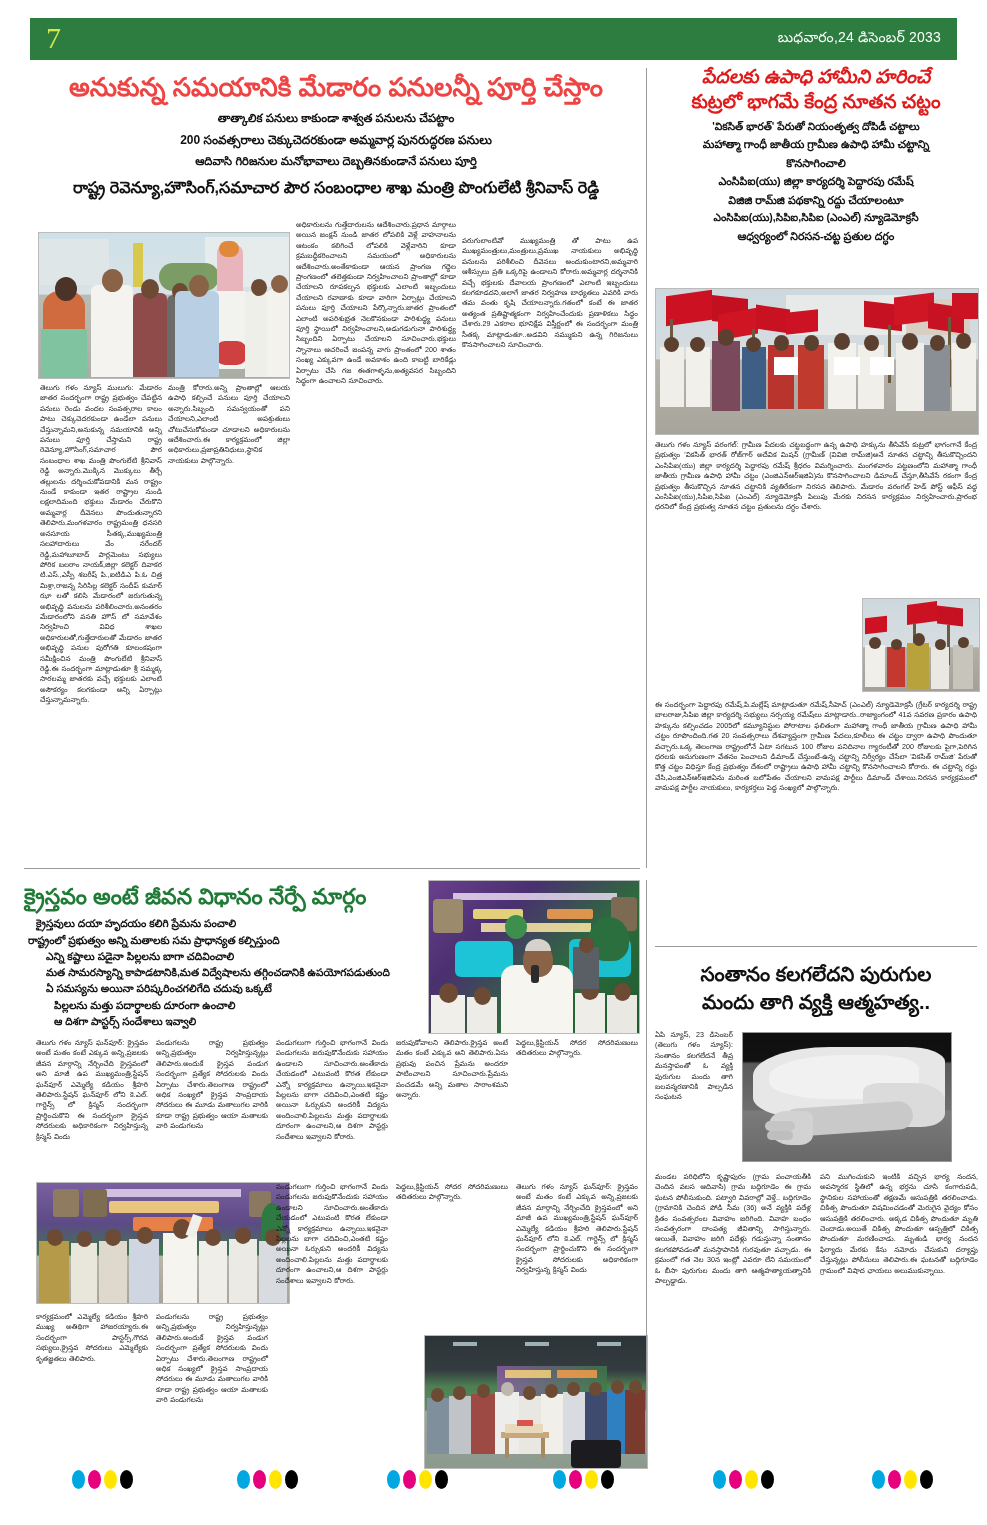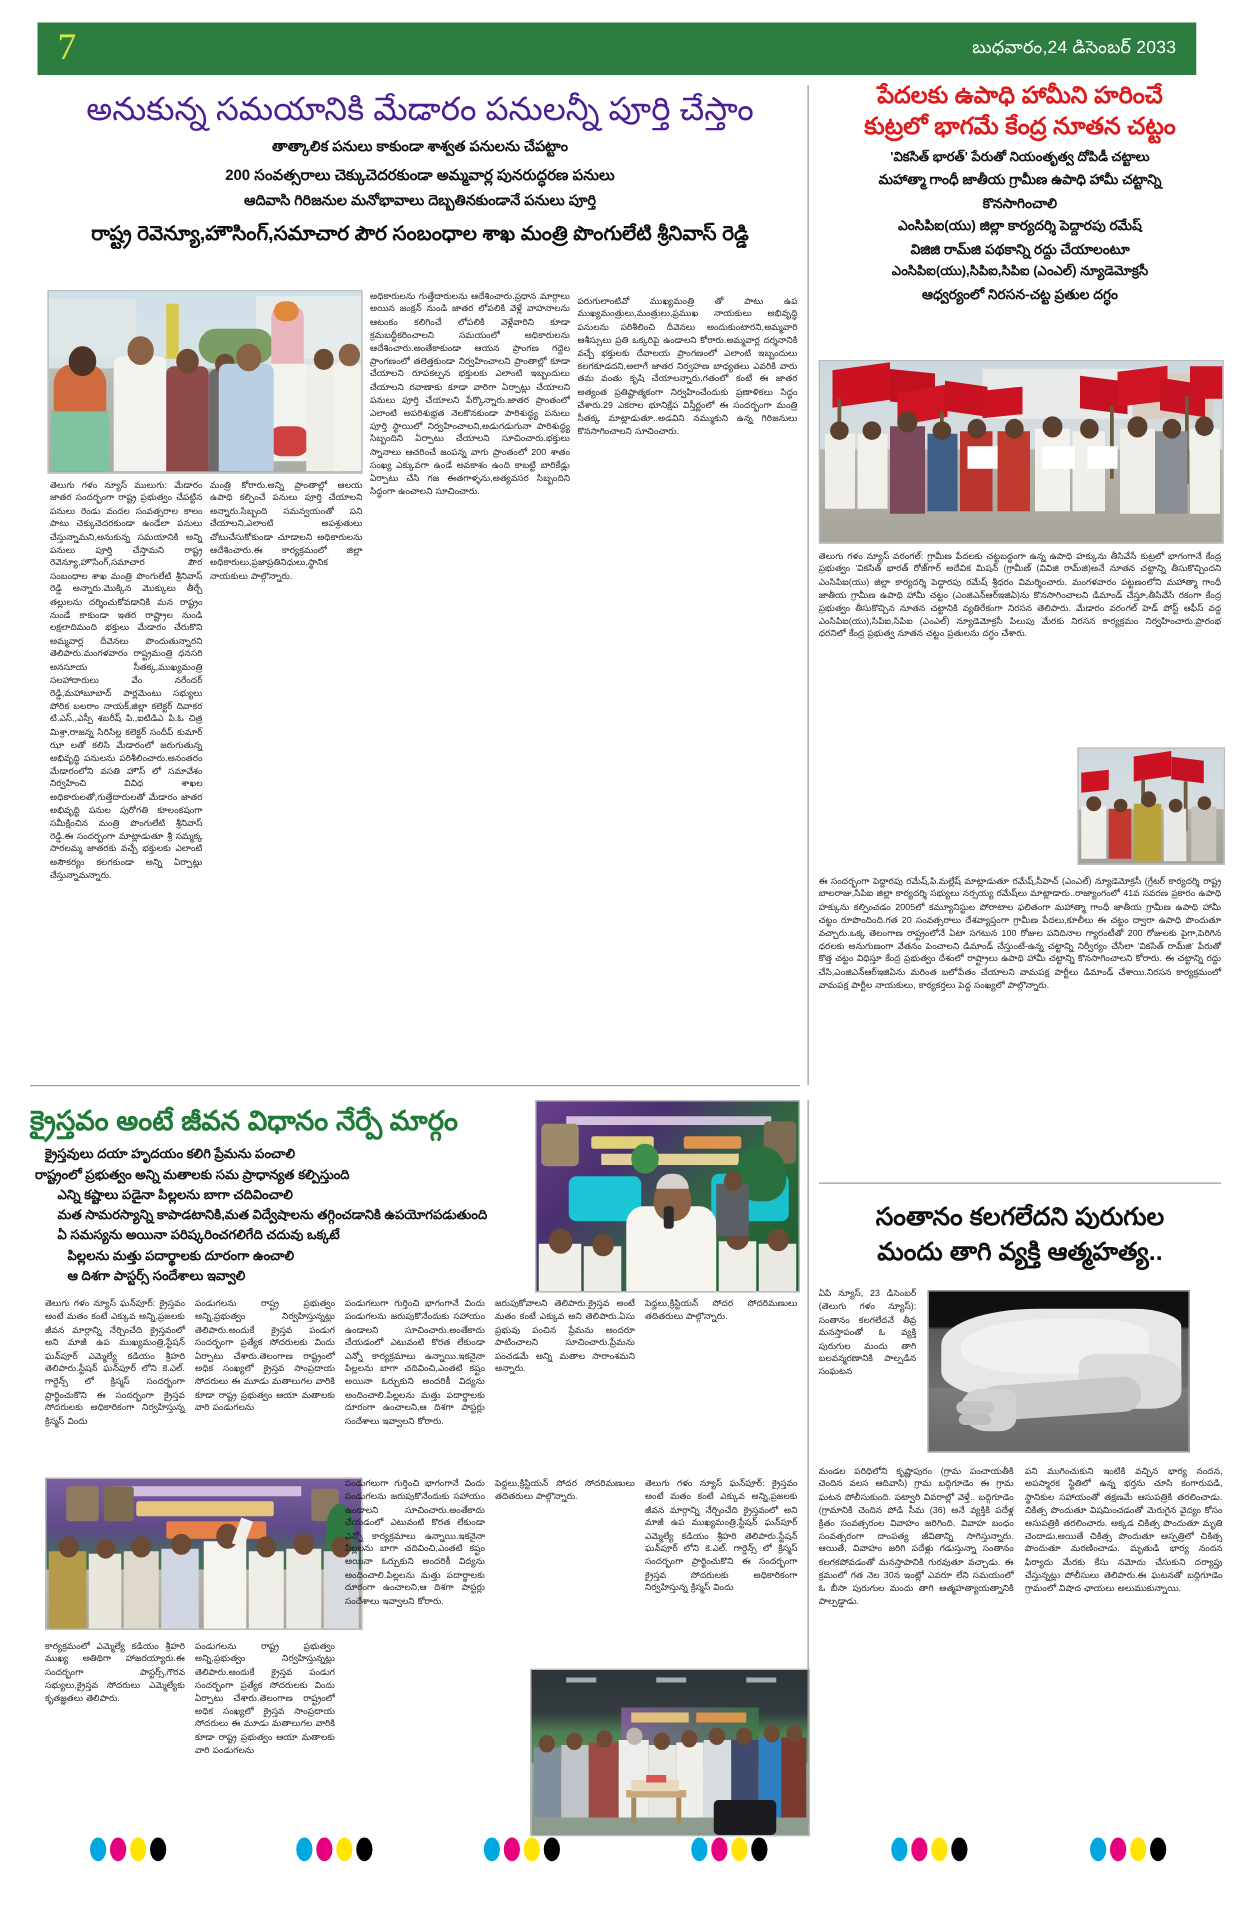--- a/index.html
+++ b/index.html
@@ -25,21 +25,21 @@
     margin-top:-3px;
   }
   .masthead-date{
     font-size:14px;color:#ffffff;letter-spacing:.2px;
   }
 
   
   .tel{font-family:"Liberation Sans","DejaVu Sans",sans-serif;}
 
   .hl-red{
-    color:#4c1d95;font-weight:normal;text-align:center;line-height:1.18;
+    color:#ef4444;font-weight:bold;text-align:center;line-height:1.18;
   }
   .hl-red2{
     color:#e01b1b;font-weight:bold;text-align:center;line-height:1.2;
   }
   .hl-green{
     color:#1f7a35;font-weight:bold;line-height:1.2;
   }
   .hl-black{
     color:#111;font-weight:bold;text-align:center;line-height:1.25;
   }
@@ -92,21 +92,21 @@
 
   <div class="col" style="left:24px;top:72px;width:624px;">
     <div class="hl-red tel" style="font-size:26px;">అనుకున్న సమయానికి మేడారం పనులన్నీ పూర్తి చేస్తాం</div>
     <div class="sub tel" style="font-size:11.5px;margin-top:7px;">తాత్కాలిక పనులు కాకుండా శాశ్వత పనులను చేపట్టాం</div>
     <div class="sub tel" style="font-size:12px;margin-top:4px;">200 సంవత్సరాలు చెక్కుచెదరకుండా అమ్మవార్ల పునరుద్ధరణ పనులు</div>
     <div class="sub tel" style="font-size:11.5px;margin-top:4px;">ఆదివాసి గిరిజనుల మనోభావాలు దెబ్బతినకుండానే పనులు పూర్తి</div>
     <div class="sub tel" style="font-size:16px;margin-top:6px;">రాష్ట్ర రెవెన్యూ,హౌసింగ్,సమాచార పౌర సంబంధాల శాఖ మంత్రి పొంగులేటి శ్రీనివాస్ రెడ్డి</div>
   </div>
 
   <div class="col" style="left:655px;top:66px;width:322px;">
-    <div class="hl-red2 tel" style="font-size:19px;">పేదలకు ఉపాధి హామీని హరించే</div>
+    <div class="hl-red2 tel" style="font-size:19px;font-style:italic;">పేదలకు ఉపాధి హామీని హరించే</div>
     <div class="hl-red2 tel" style="font-size:19px;margin-top:2px;">కుట్రలో భాగమే కేంద్ర నూతన చట్టం</div>
     <div class="sub tel" style="font-size:10.5px;margin-top:5px;">'వికసిత్ భారత్' పేరుతో నియంతృత్వ దోపిడీ చట్టాలు</div>
     <div class="sub tel" style="font-size:11px;margin-top:2px;">మహాత్మా గాంధీ జాతీయ గ్రామీణ ఉపాధి హామీ చట్టాన్ని</div>
     <div class="sub tel" style="font-size:11px;margin-top:2px;">కొనసాగించాలి</div>
     <div class="sub tel" style="font-size:11px;margin-top:2px;">ఎంసిపిఐ(యు) జిల్లా కార్యదర్శి పెద్దారపు రమేష్</div>
     <div class="sub tel" style="font-size:11px;margin-top:2px;">విజిజి రామ్‌జి పథకాన్ని రద్దు చేయాలంటూ</div>
     <div class="sub tel" style="font-size:10.5px;margin-top:2px;">ఎంసిపిఐ(యు),సిపిఐ,సిపిఐ (ఎంఎల్) న్యూడెమోక్రసీ</div>
     <div class="sub tel" style="font-size:11px;margin-top:2px;">ఆధ్వర్యంలో నిరసన-చట్ట ప్రతుల దగ్ధం</div>
   </div>
 
@@ -140,21 +140,21 @@
     <div class="person" style="left:228px;top:56px;width:22px;height:88px;background:#f3f2ec;"></div>
     <div class="head" style="left:232px;top:42px;width:17px;height:18px;background:#8a6246;"></div>
   </div>
 
   <div class="col" style="left:40px;top:383px;width:122px;">
     <div class="body tel">తెలుగు గళం న్యూస్ ములుగు: మేడారం జాతర సందర్భంగా రాష్ట్ర ప్రభుత్వం చేపట్టిన పనులు రెండు వందల సంవత్సరాల కాలం పాటు చెక్కుచెదరకుండా ఉండేలా పనులు చేస్తున్నామని,అనుకున్న సమయానికి అన్ని పనులు పూర్తి చేస్తామని రాష్ట్ర రెవెన్యూ,హౌసింగ్,సమాచార పౌర సంబంధాల శాఖ మంత్రి పొంగులేటి శ్రీనివాస్ రెడ్డి అన్నారు.మొక్కిన మొక్కులు తీర్చే తల్లులను దర్శించుకోవడానికి మన రాష్ట్రం నుండే కాకుండా ఇతర రాష్ట్రాల నుండి లక్షలాదిమంది భక్తులు మేడారం చేరుకొని అమ్మవార్ల దీవెనలు పొందుతున్నారని తెలిపారు.మంగళవారం రాష్ట్రమంత్రి ధనసరి అనసూయ సీతక్క,ముఖ్యమంత్రి సలహాదారులు వేం నరేందర్ రెడ్డి,మహాబూబాద్ పార్లమెంటు సభ్యులు పోరిక బలరాం నాయక్,జిల్లా కలెక్టర్ దివాకర టి.ఎస్.,ఎస్పీ శబరీష్ పి.,ఐటిడిఎ పి.ఓ చిత్ర మిశ్రా,రాజన్న సిరిసిల్ల కలెక్టర్ సందీప్ కుమార్ ఝా లతో కలిసి మేడారంలో జరుగుతున్న అభివృద్ధి పనులను పరిశీలించారు.అనంతరం మేడారంలోని వసతి హౌస్ లో సమావేశం నిర్వహించి వివిధ శాఖల అధికారులతో,గుత్తేదారులతో మేడారం జాతర అభివృద్ధి పనుల పురోగతి కూలంకషంగా సమీక్షించిన మంత్రి పొంగులేటి శ్రీనివాస్ రెడ్డి.ఈ సందర్భంగా మాట్లాడుతూ శ్రీ సమ్మక్క సారలమ్మ జాతరకు వచ్చే భక్తులకు ఎలాంటి అసౌకర్యం కలగకుండా అన్ని ఏర్పాట్లు చేస్తున్నామన్నారు.</div>
   </div>
   <div class="col" style="left:168px;top:383px;width:122px;">
     <div class="body tel">మంత్రి కోరారు.అన్ని ప్రాంతాల్లో ఆలయ ఉపాధి కల్పించే పనులు పూర్తి చేయాలని అన్నారు.సిబ్బంది సమన్వయంతో పని చేయాలని,ఎలాంటి అపశ్రుతులు చోటుచేసుకోకుండా చూడాలని అధికారులను ఆదేశించారు.ఈ కార్యక్రమంలో జిల్లా అధికారులు,ప్రజాప్రతినిధులు,స్థానిక నాయకులు పాల్గొన్నారు.</div>
   </div>
-  <div class="col" style="left:296px;top:232px;width:160px;">
+  <div class="col" style="left:296px;top:220px;width:160px;">
     <div class="body tel">అధికారులను గుత్తేదారులను ఆదేశించారు.ప్రధాన మార్గాలు అయిన జంక్షన్ నుండి జాతర లోపలికి వెళ్లే వాహనాలను ఆటంకం కలిగించే లోపలికి వెళ్లేవారిని కూడా క్రమబద్ధీకరించాలని సమయంలో అధికారులను ఆదేశించారు.అంతేకాకుండా ఆయన ప్రాంగణ గద్దెల ప్రాంగణంలో తలెత్తకుండా నిర్వహించాలని ప్రాంతాల్లో కూడా చేయాలని రూపకల్పన భక్తులకు ఎలాంటి ఇబ్బందులు చేయాలని రవాణాకు కూడా వారిగా ఏర్పాట్లు చేయాలని పనులు పూర్తి చేయాలని పేర్కొన్నారు.జాతర ప్రాంతంలో ఎలాంటి అపరిశుభ్రత నెలకొనకుండా పారిశుద్ధ్య పనులు పూర్తి స్థాయిలో నిర్వహించాలని,అడుగడుగునా పారిశుద్ధ్య సిబ్బందిని ఏర్పాటు చేయాలని సూచించారు.భక్తులు స్నానాలు ఆచరించే జంపన్న వాగు ప్రాంతంలో 200 శాతం సంఖ్య ఎక్కువగా ఉండే అవకాశం ఉంది కాబట్టి బారికేడ్లు ఏర్పాటు చేసి గజ ఈతగాళ్ళను,అత్యవసర సిబ్బందిని సిద్ధంగా ఉంచాలని సూచించారు.</div>
   </div>
   <div class="col" style="left:462px;top:236px;width:176px;">
     <div class="body tel">పరుగులాంటివో ముఖ్యమంత్రి తో పాటు ఉప ముఖ్యమంత్రులు,మంత్రులు,ప్రముఖ నాయకులు అభివృద్ధి పనులను పరిశీలించి దీవెనలు అందుకుంటారని,అమ్మవారి ఆశీస్సులు ప్రతి ఒక్కరిపై ఉండాలని కోరారు.అమ్మవార్ల దర్శనానికి వచ్చే భక్తులకు దేవాలయ ప్రాంగణంలో ఎలాంటి ఇబ్బందులు కలగకూడదని,అలాగే జాతర నిర్వహణ బాధ్యతలు ఎవరికి వారు తమ వంతు కృషి చేయాలన్నారు.గతంలో కంటే ఈ జాతర అత్యంత ప్రతిష్టాత్మకంగా నిర్వహించేందుకు ప్రణాళికలు సిద్ధం చేశారు.29 ఎకరాల భూనిక్షేప విస్తీర్ణంలో ఈ సందర్భంగా మంత్రి సీతక్క మాట్లాడుతూ..అడవిని నమ్ముకుని ఉన్న గిరిజనులు కొనసాగించాలని సూచించారు.</div>
   </div>
 
   <div class="photo" style="left:655px;top:288px;width:322px;height:145px;border:1px solid #bbb;">
     <div class="scene" style="background:linear-gradient(#cdd8de 0%,#d6dde0 48%,#b6b3ac 49%,#a7a49c 100%);"></div>
 
     <div style="position:absolute;left:130px;top:6px;width:120px;height:40px;background:#e8eaea;"></div>

